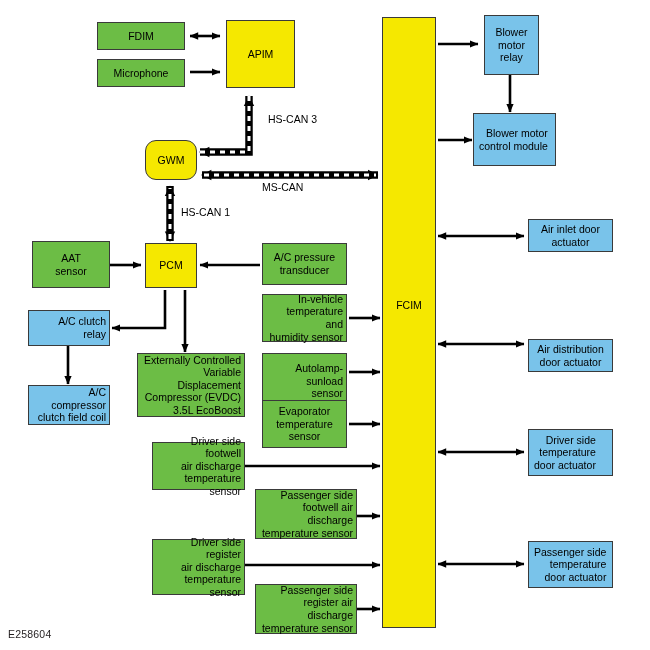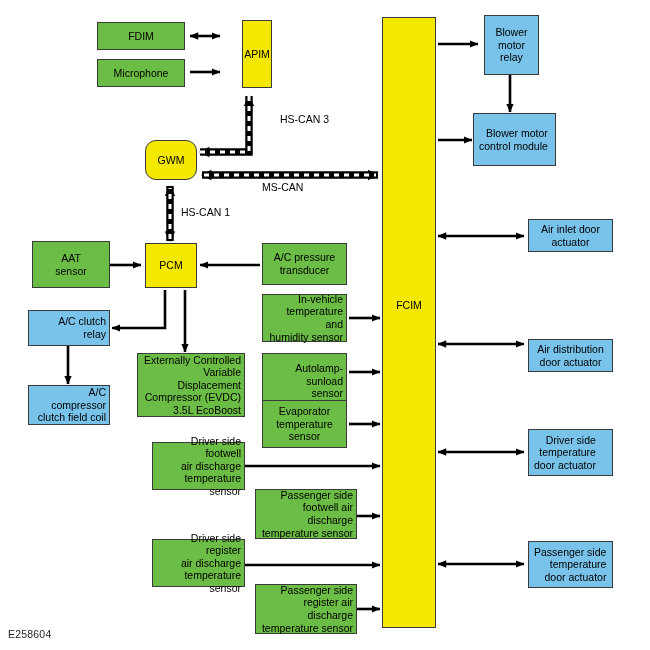--- a/index.html
+++ b/index.html
@@ -125,21 +125,21 @@
   </svg>
 
   <div class="node green" style="left:97px; top:22px; width:88px; height:28px;">
     <span>FDIM</span>
   </div>
 
   <div class="node green" style="left:97px; top:59px; width:88px; height:28px;">
     <span>Microphone</span>
   </div>
 
-  <div class="node yellow" style="left:242px; top:20px; width:30px; height:68px;align-items:center;">
+  <div class="node yellow" style="left:226px; top:20px; width:69px; height:68px;align-items:center;">
     <span>APIM</span>
   </div>
 
   <div class="node yellow" style="left:145px; top:140px; width:52px; height:40px;border-radius:11px;">
     <span>GWM</span>
   </div>
 
   <div class="node yellow" style="left:145px; top:243px; width:52px; height:45px;">
     <span>PCM</span>
   </div>
@@ -196,21 +196,21 @@
 air discharge
 temperature sensor</span>
   </div>
 
   <div class="node green left" style="left:255px; top:489px; width:102px; height:50px;">
     <span>Passenger side
 footwell air discharge
 temperature sensor</span>
   </div>
 
-  <div class="node green left" style="left:152px; top:539px; width:93px; height:48px;">
+  <div class="node green left" style="left:152px; top:539px; width:93px; height:56px;">
     <span>Driver side register
 air discharge
 temperature sensor</span>
   </div>
 
   <div class="node green left" style="left:255px; top:584px; width:102px; height:50px;">
     <span>Passenger side
 register air discharge
 temperature sensor</span>
   </div>
@@ -241,21 +241,21 @@
 temperature
 door actuator</span>
   </div>
 
   <div class="node blue left" style="left:528px; top:541px; width:85px; height:47px;">
     <span>Passenger side
 temperature
 door actuator</span>
   </div>
 
-  <div class="bus-label" style="left:272px; top:113px;padding-left:8px;">
+  <div class="bus-label" style="left:260px; top:113px;padding-left:8px;">
     <span>HS-CAN 3</span>
   </div>
 
   <div class="bus-label" style="left:262px; top:181px;">
     <span>MS-CAN</span>
   </div>
 
   <div class="bus-label" style="left:181px; top:206px;">
     <span>HS-CAN 1</span>
   </div>

